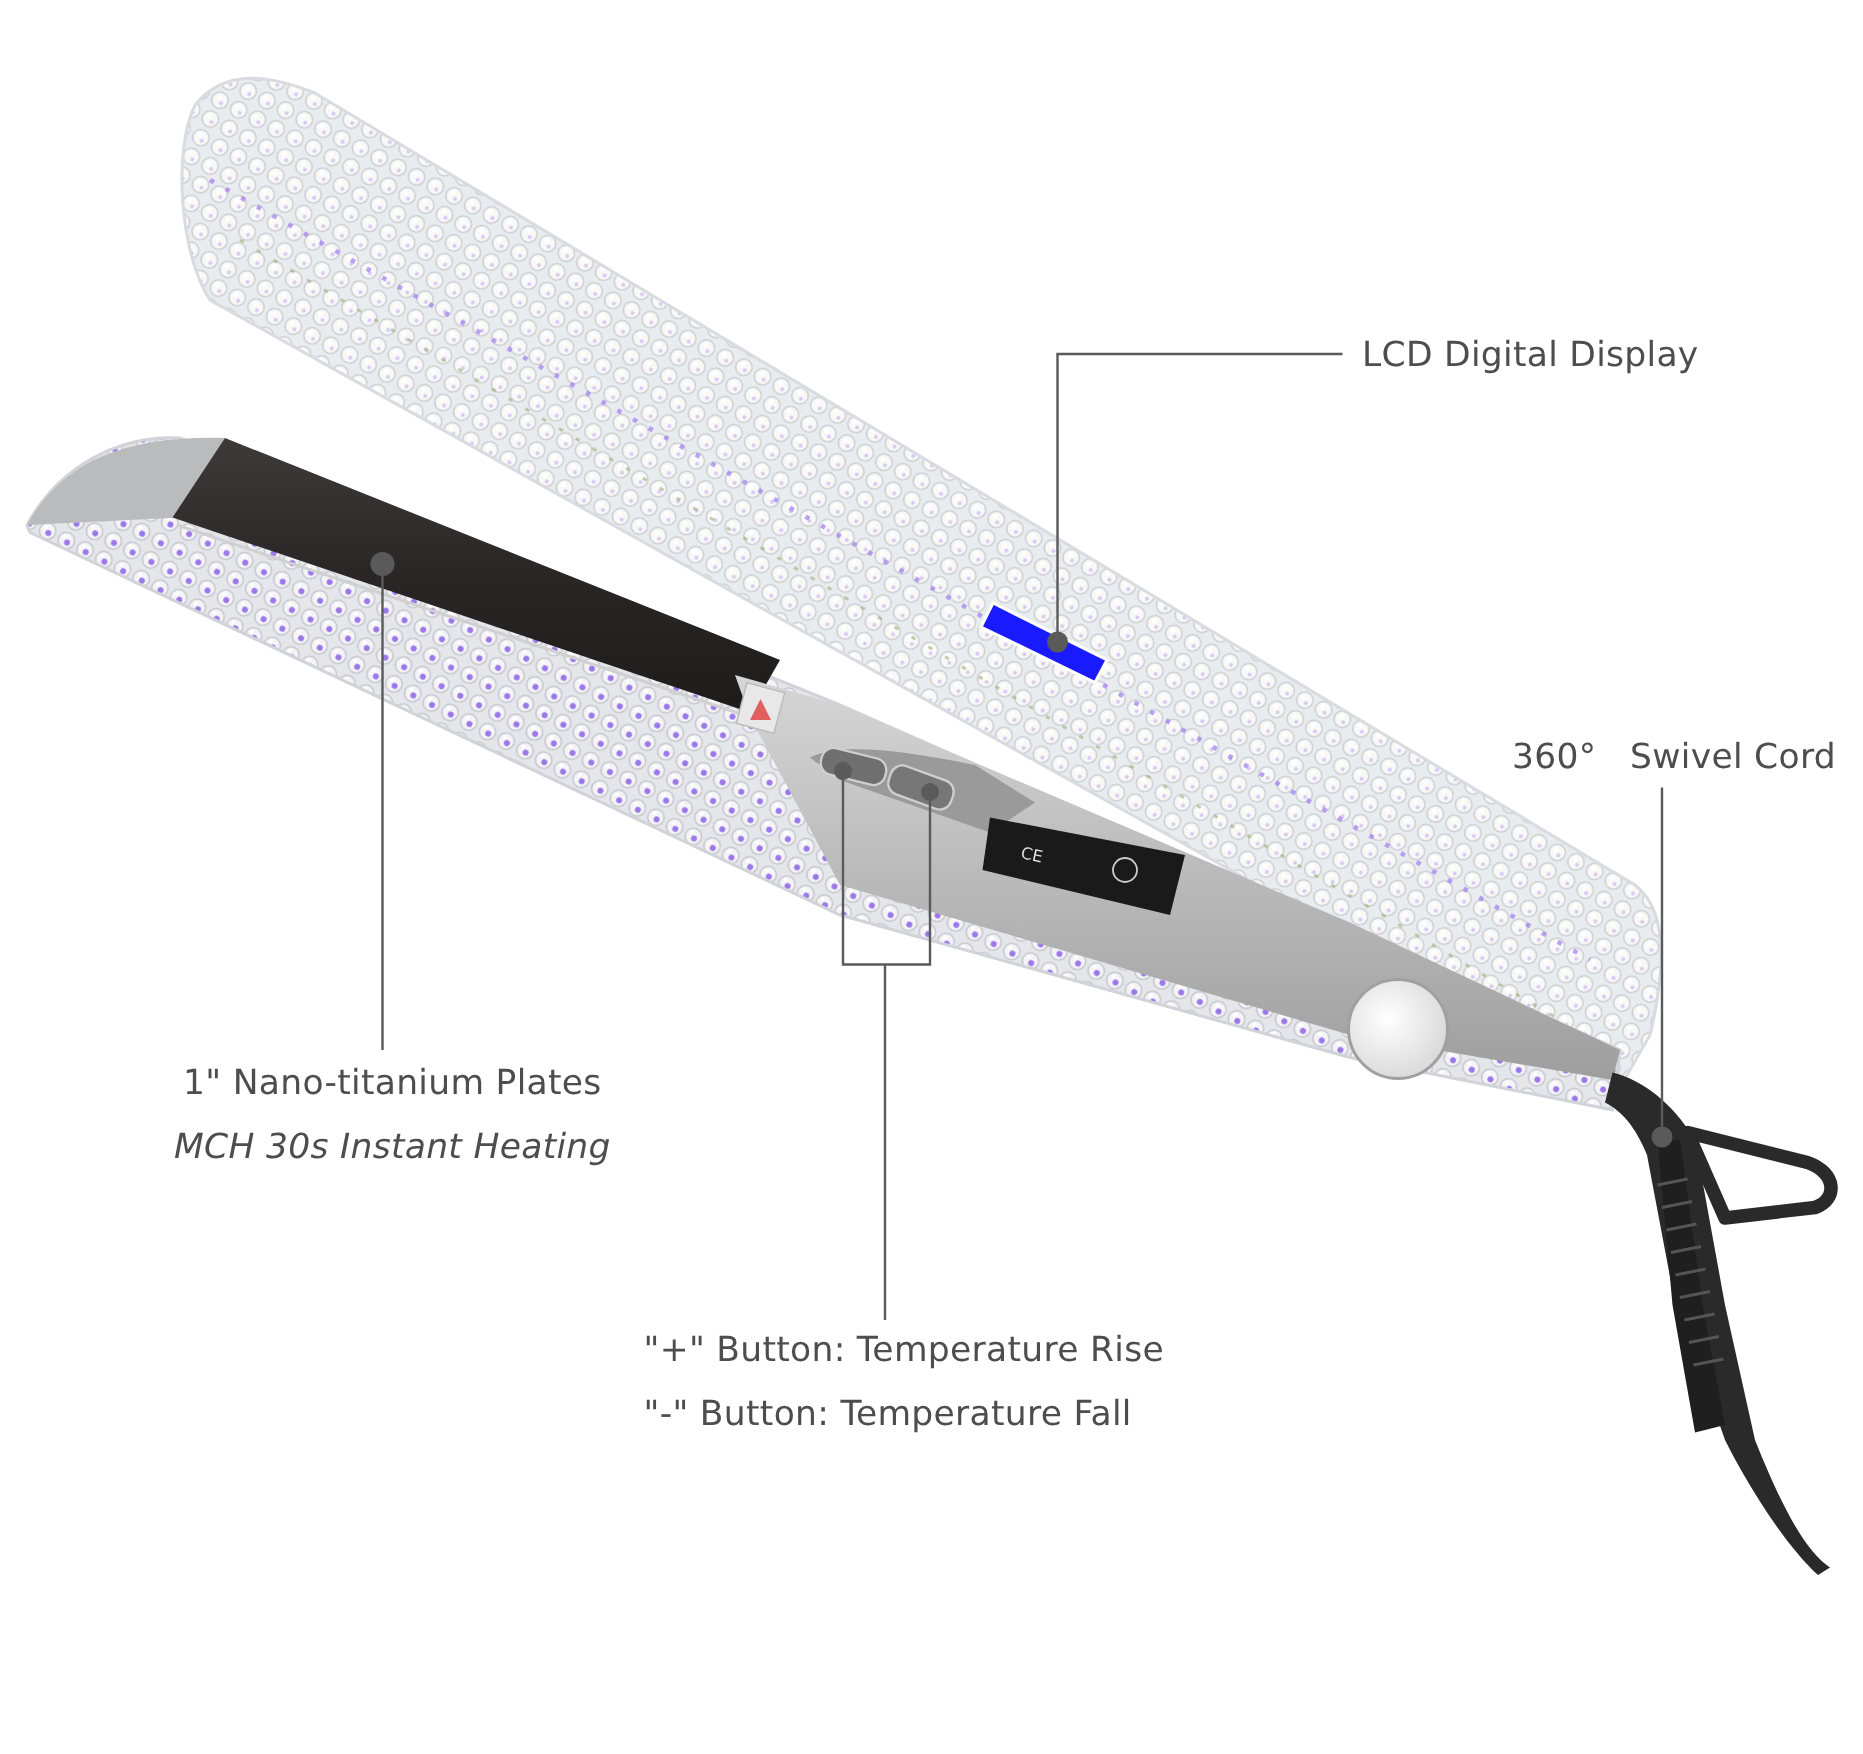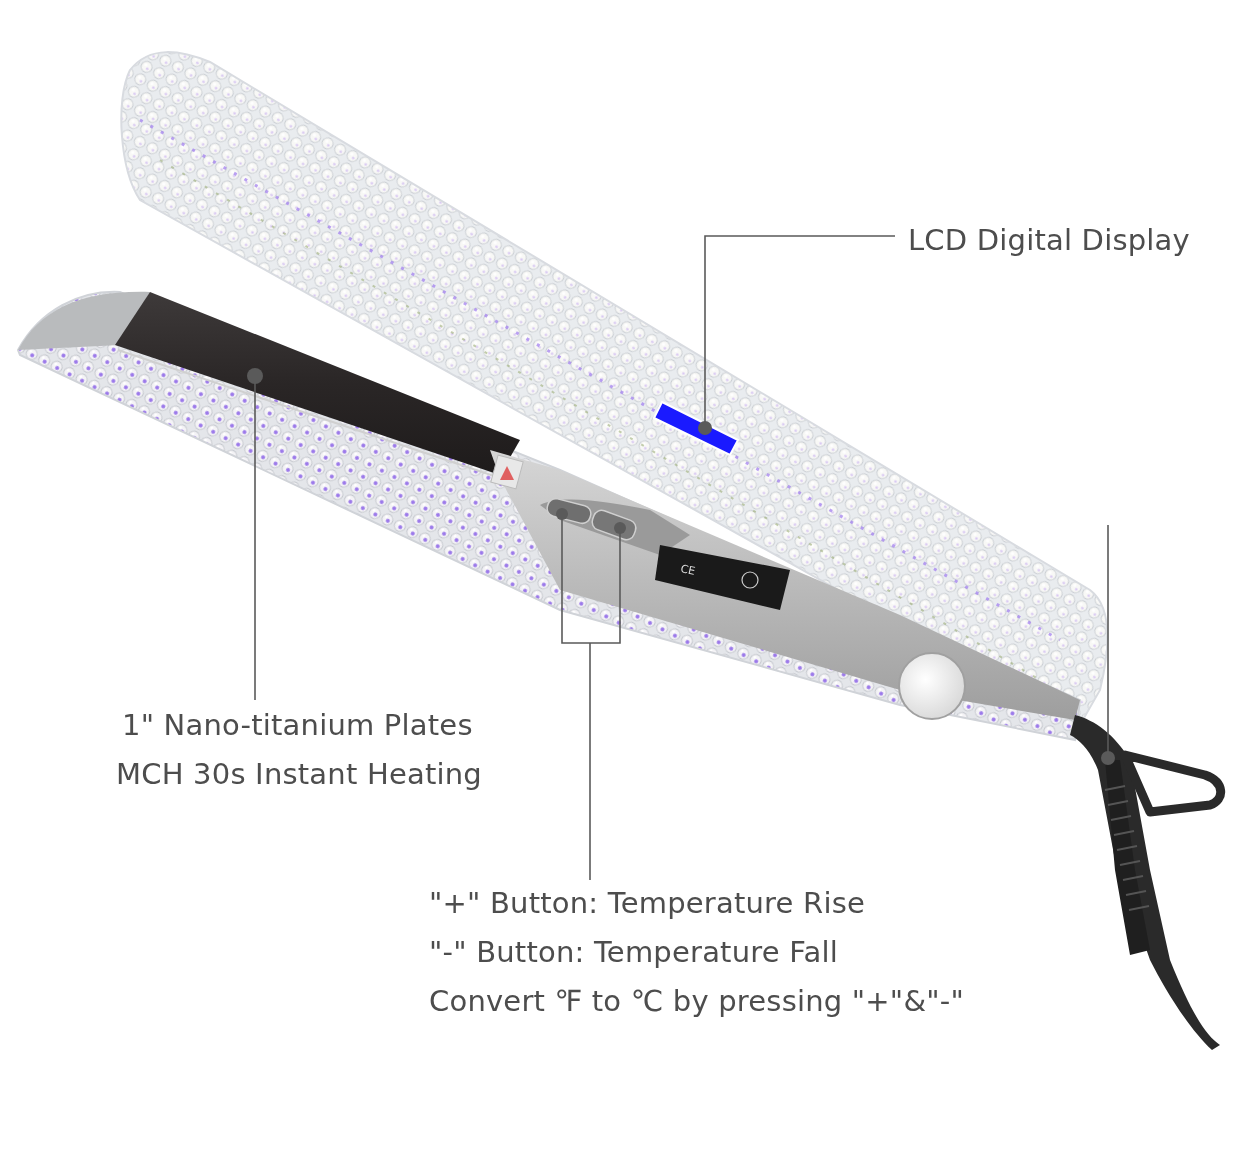--- a/index.html
+++ b/index.html
@@ -1,20 +1,20 @@
 <!DOCTYPE html>
 <html><head>
   <meta charset="utf-8">
   <style>
     html, body { margin: 0; padding: 0; background: #ffffff; }
     body { width: 1242px; height: 1169px; position: relative; overflow: hidden;
            font-family: "DejaVu Sans", sans-serif; color: #4a4a4a; }
     .stage { position: absolute; left: 0; top: 0; width: 1242px; height: 1169px; }
     svg.product { position: absolute; left: 0; top: 0; }
-    .label { position: absolute; font-size: 29px; line-height: 1; color: #4d4d4d; white-space: nowrap; letter-spacing: 0.2px; }
+    .label { position: absolute; font-size: 23px; line-height: 1; color: #4d4d4d; white-space: nowrap; letter-spacing: 0.2px; }
     .label div { margin-bottom: 20px; }
   </style>
 </head>
 <body>
 
 <div class="stage">
   <svg class="product" width="1242" height="1169" viewBox="0 0 1242 1169">
     <defs>
       <pattern id="gems" width="14" height="14" patternUnits="userSpaceOnUse" patternTransform="rotate(27)">
         <rect width="14" height="14" fill="#e9ecef"></rect>
@@ -114,24 +114,26 @@
       <line x1="590" y1="643" x2="590" y2="880"></line>
       <circle cx="562" cy="514" r="6" fill="#5a5a5a" stroke="none"></circle>
       <circle cx="620" cy="528" r="6" fill="#5a5a5a" stroke="none"></circle>
     </g>
   </svg>
 
   <div class="label" style="left:908px; top:226px;">
     <div>LCD Digital Display</div>
   </div>
 
+  <div class="label" style="left:1008px; top:494px;">
+    <div style="white-space:pre;">360°   Swivel Cord</div>
+  </div>
 
   <div class="label" style="left:122px; top:711px;">
     <div>1" Nano-titanium Plates</div>
-    <div style="margin-left:-6px;">MCH 30s Instant Heating</div>
+    <div style="margin-left:-6px;font-style:italic;">MCH 30s Instant Heating</div>
   </div>
 
   <div class="label" style="left:429px; top:889px;">
     <div>"+" Button: Temperature Rise</div>
     <div>"-" Button: Temperature Fall</div>
-    <div>Convert ℉ to ℃ by pressing "+"&amp;"-"</div>
   </div>
 </div>
 
 </body></html>

